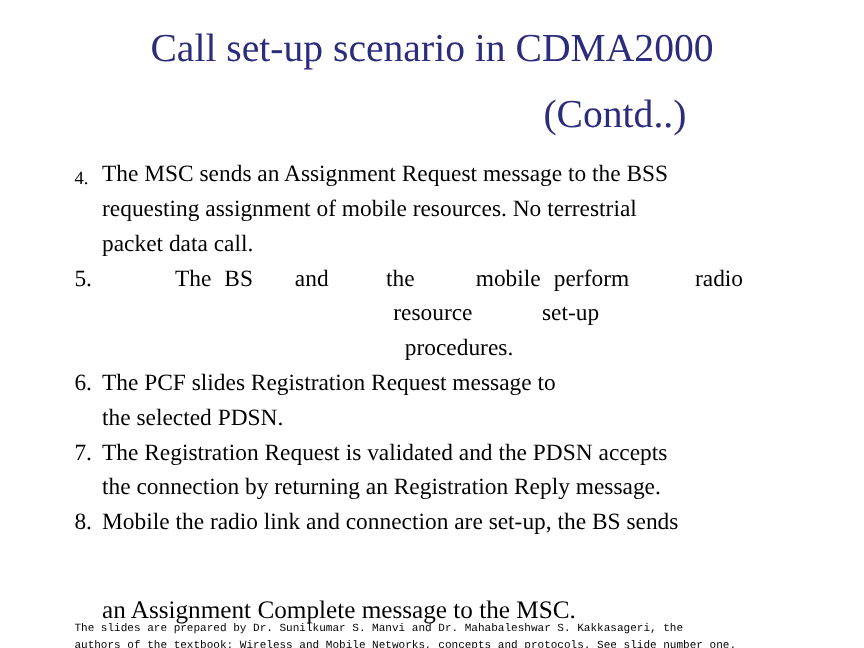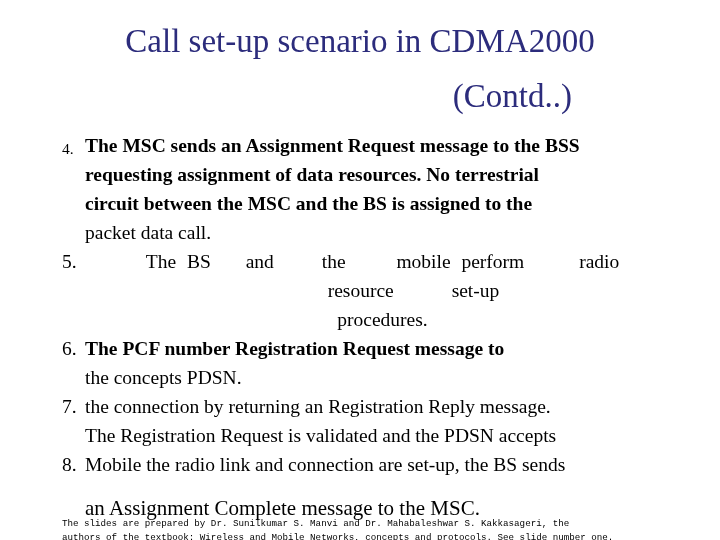--- a/index.html
+++ b/index.html
@@ -82,21 +82,20 @@
   }
   .item-text.nojustify {
     text-align: center;
   }
   
   .stretch-line {
     display: block;
     text-align: justify;
     text-justify: inter-word;
     white-space: nowrap;
-    font-weight: bold;
   }
   .stretch-line::after {
     content: "";
     display: inline-block;
     width: 100%;
     height: 0;
   }
   .plain-line {
     display: block;
     white-space: nowrap;
@@ -157,22 +156,21 @@
     <span class="title-line-1">Call set-up scenario in CDMA2000</span>
     <span class="title-line-2">(Contd..)</span>
   </div>
 
   <div class="body-block">
 
     <div class="list-item" style="margin-bottom:0px;">
       <span class="marker marker-small">4.</span>
       <span class="item-text">
         <span class="stretch-line">The MSC sends an Assignment Request message to the BSS</span>
-        <span class="stretch-line">requesting assignment of data resources. No terrestrial</span>
-        <span class="stretch-line">circuit between the MSC and the BS is assigned to the</span>
+        <span class="stretch-line">requesting assignment of mobile resources. No terrestrial</span>
         <span class="plain-line">packet data call.</span>
       </span>
     </div>
 
     <div class="list-item">
       <span class="marker">5.</span>
       <span class="item-text nojustify">
         <span class="item5-line1">
           <span class="w">The</span><span class="gap-d"></span>
           <span class="w">BS</span><span class="gap-a"></span>
@@ -186,30 +184,30 @@
           <span class="w">resource</span><span class="gap-f"></span>
           <span class="w">set-up</span>
         </span>
         <span class="plain-line">procedures.</span>
       </span>
     </div>
 
     <div class="list-item">
       <span class="marker">6.</span>
       <span class="item-text">
-        <span class="stretch-line">The PCF number Registration Request message to</span>
-        <span class="plain-line">the concepts PDSN.</span>
+        <span class="stretch-line">The PCF slides Registration Request message to</span>
+        <span class="plain-line">the selected PDSN.</span>
       </span>
     </div>
 
     <div class="list-item">
       <span class="marker">7.</span>
       <span class="item-text">
+        <span class="plain-line">The Registration Request is validated and the PDSN accepts</span>
         <span class="plain-line">the connection by returning an Registration Reply message.</span>
-        <span class="plain-line">The Registration Request is validated and the PDSN accepts</span>
       </span>
     </div>
 
     <div class="list-item">
       <span class="marker">8.</span>
       <span class="item-text">
         <span class="plain-line">Mobile the radio link and connection are set-up, the BS sends</span>
       </span>
     </div>
 

